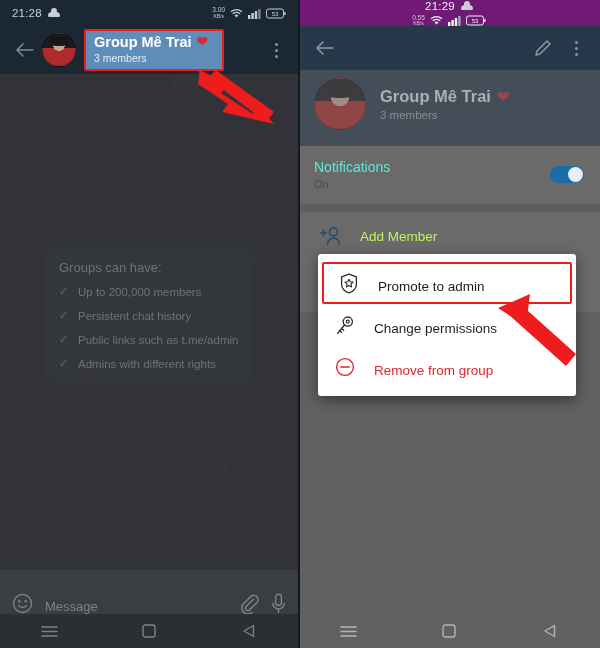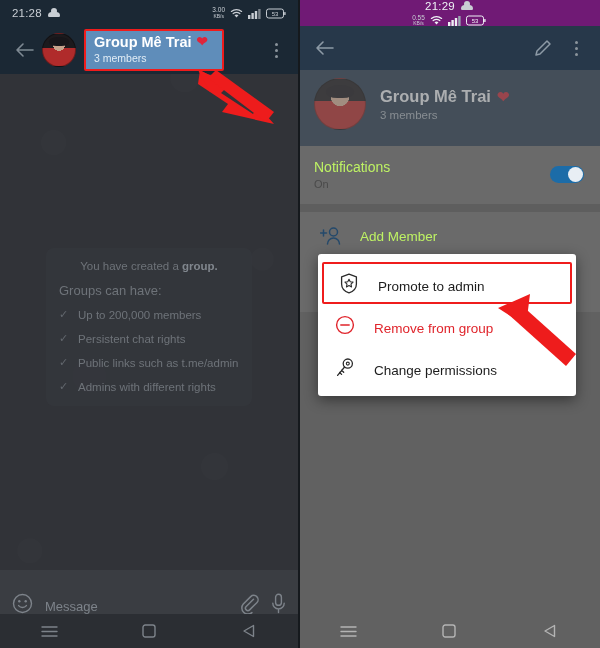--- a/index.html
+++ b/index.html
@@ -184,21 +184,21 @@
   }
   .profile-title .heart { color:#b82836; font-size:15px; }
   .profile-sub { font-size:11.5px; color:#9aa4ad; margin-top:3px; }
 
   .section { background:#6a6a6a; position:relative; }
   .notif-row {
     display:flex; align-items:center;
     padding:13px 16px 14px;
     background:#6a6a6a;
   }
-  .notif-title { font-size:14px; color:#bef264; }
+  .notif-title { font-size:14px; color:#5eead4; }
   .notif-sub { font-size:11px; color:#4a4a4a; margin-top:3px; }
   .toggle {
     margin-left:auto; width:34px; height:17px; border-radius:10px;
     background:#1c6ca8; position:relative;
   }
   .toggle::after {
     content:""; position:absolute; right:1px; top:1px;
     width:15px; height:15px; border-radius:50%; background:#e8eef4;
   }
   .sep { height:8px; background:#5e5e5e; }
@@ -305,31 +305,28 @@
       </div>
       <div class="kebab">
           <i></i>
           <i></i>
           <i></i>
         </div>
     </div>
 
     <div class="chat-body">
       <div class="info-card">
-        <div class="info-line1">
-          <span>You have created a </span><b>group.</b>
-        </div>
         <div class="info-line2">Groups can have:</div>
         <div class="info-item">
           <span class="tick">✓</span>
           <span>Up to 200,000 members</span>
         </div>
         <div class="info-item">
           <span class="tick">✓</span>
-          <span>Persistent chat rights</span>
+          <span>Persistent chat history</span>
         </div>
         <div class="info-item">
           <span class="tick">✓</span>
           <span>Public links such as t.me/admin</span>
         </div>
         <div class="info-item">
           <span class="tick">✓</span>
           <span>Admins with different rights</span>
         </div>
       </div>
@@ -473,39 +470,39 @@
     <div class="menu-popup">
       <div class="menu-item boxed">
         <span class="mi-icon">
           <svg width="20" height="21" viewBox="0 0 20 21">
             <path d="M10 1.2l7.4 2.6v7.1c0 4.2-3 7.4-7.4 8.9-4.4-1.5-7.4-4.7-7.4-8.9V3.8z" stroke="#2a2a2a" stroke-width="1.3" fill="none" stroke-linejoin="round"></path>
             <path d="M10 6.2l1.25 2.6 2.8.35-2.05 1.95.53 2.8L10 12.6l-2.53 1.3.53-2.8L5.95 9.15l2.8-.35z" stroke="#2a2a2a" stroke-width="1.1" fill="none" stroke-linejoin="round"></path>
           </svg>
         </span>
         <span>Promote to admin</span>
       </div>
-      <div class="menu-item danger">
-        <span class="mi-icon">
-          <svg width="20" height="20" viewBox="0 0 20 20">
-            <circle cx="10" cy="10" r="8.4" stroke="#e0242b" stroke-width="1.4" fill="none"></circle>
-            <path d="M5.8 10h8.4" stroke="#e0242b" stroke-width="1.4" stroke-linecap="round"></path>
-          </svg>
-        </span>
-        <span>Remove from group</span>
-      </div>
       <div class="menu-item">
         <span class="mi-icon">
           <svg width="20" height="21" viewBox="0 0 20 21">
             <circle cx="12.8" cy="6.6" r="4.6" stroke="#2a2a2a" stroke-width="1.3" fill="none"></circle>
             <circle cx="12.8" cy="6.6" r="1.5" stroke="#2a2a2a" stroke-width="1.1" fill="none"></circle>
             <path d="M9.6 10l-7 8.4M4.6 15.5l2 1.9M6.6 13.2l2.1 2" stroke="#2a2a2a" stroke-width="1.3" fill="none" stroke-linecap="round"></path>
           </svg>
         </span>
         <span>Change permissions</span>
       </div>
+      <div class="menu-item danger">
+        <span class="mi-icon">
+          <svg width="20" height="20" viewBox="0 0 20 20">
+            <circle cx="10" cy="10" r="8.4" stroke="#e0242b" stroke-width="1.4" fill="none"></circle>
+            <path d="M5.8 10h8.4" stroke="#e0242b" stroke-width="1.4" stroke-linecap="round"></path>
+          </svg>
+        </span>
+        <span>Remove from group</span>
+      </div>
     </div>
 
     <svg class="arrow-right" width="96" height="96" viewBox="0 0 96 96">
       <g fill="#ee1c1c">
         <polygon points="2,28 34,14 30,46"></polygon>
         <polygon points="22,22 80,74 70,86 12,34"></polygon>
       </g>
     </svg>
 
     <div class="navbar">

